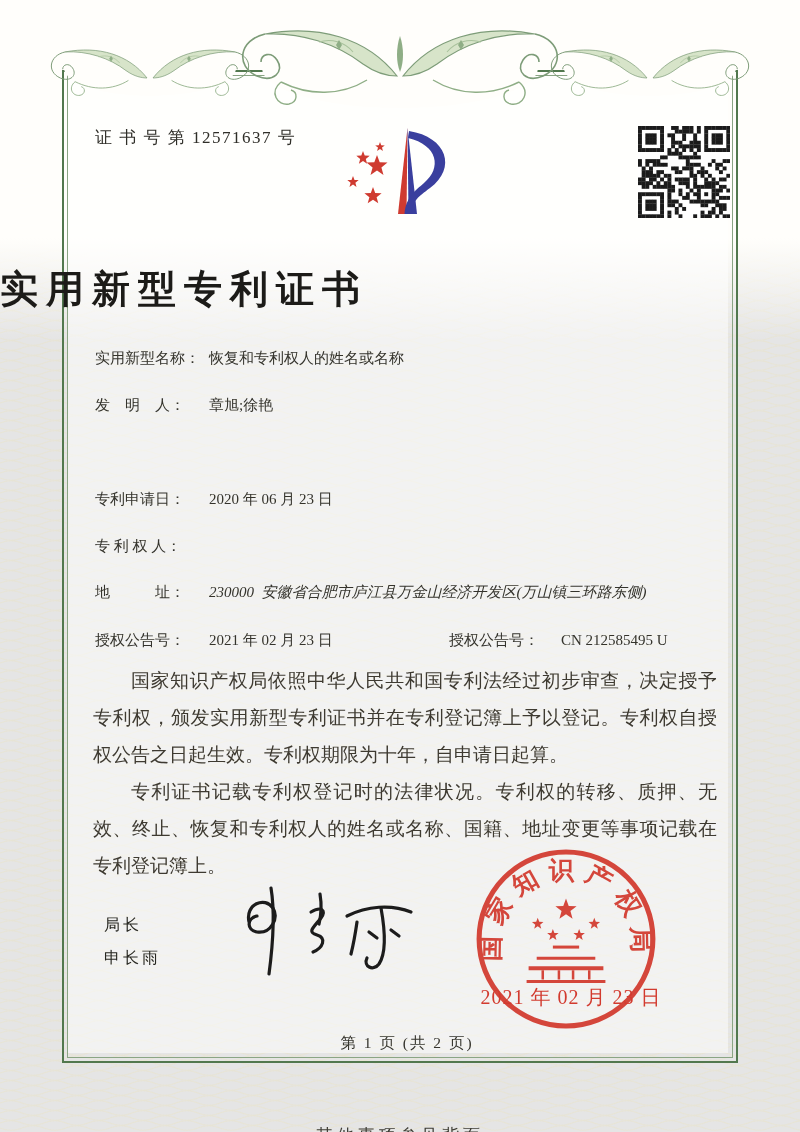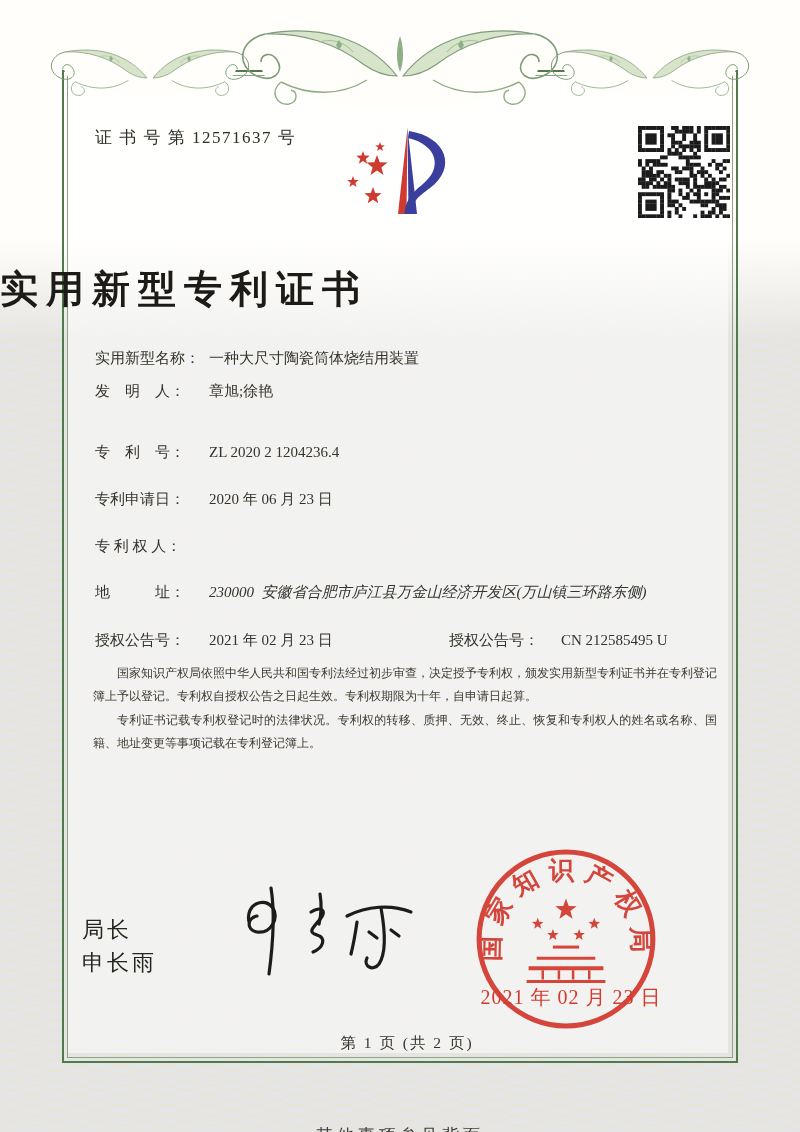--- a/index.html
+++ b/index.html
@@ -32,24 +32,24 @@
   .cert-no{position:absolute;left:95px;top:126px;font-size:17px;letter-spacing:1.5px;color:#2f2e28;}
   .logo{position:absolute;left:338px;top:116px;}
   .qr{position:absolute;left:638px;top:126px;background:#fff;}
   .title{position:absolute;left:0;top:240px;width:800px;text-align:left;
     font-size:38px;font-weight:700;letter-spacing:8px;color:#1c1b18;margin-top:24px;}
   .row{position:absolute;left:95px;display:flex;font-size:15px;line-height:1.55;color:#34332c;}
   .lab{flex:0 0 114px;white-space:nowrap;}
   .val{white-space:pre-wrap;}
   .val.wide{width:452px;font-style:italic;}
   .lab2{flex:0 0 112px;margin-left:52px;}
-  .paras{position:absolute;left:93px;top:662px;width:624px;font-size:12px;
+  .paras{position:absolute;left:93px;top:662px;width:624px;font-size:19px;
     line-height:1.95;color:#3e3a31;text-align:justify;font-family:Liberation Serif, serif;}
   .paras p{margin:0;text-indent:2em;}
-  .director{position:absolute;left:82px;font-size:22px;letter-spacing:3px;color:#262620;
+  .director{position:absolute;left:104px;font-size:16px;letter-spacing:3px;color:#262620;
     font-family:"Liberation Sans","DejaVu Sans",sans-serif;}
   .sig{position:absolute;left:225px;top:882px;}
   .seal{position:absolute;left:470px;top:843px;opacity:.93;}
   .seal-date{position:absolute;left:473px;top:984px;width:196px;text-align:center;
     font-size:20px;color:var(--seal-red);letter-spacing:1px;}
   .page-no{position:absolute;left:7px;top:1033px;width:800px;text-align:center;
     font-size:15.5px;color:#35342d;letter-spacing:2px;}
   .back-note{position:absolute;left:0;top:1078px;width:800px;text-align:center;
     font-size:17px;color:#3c3b33;letter-spacing:4px;margin-top:46px;}
 </style>
@@ -426,29 +426,25 @@
         <rect x="72.96" y="92.16" width="4.09" height="4.09" fill="#1b1b1b"></rect>
         <rect x="80.64" y="92.16" width="4.09" height="4.09" fill="#1b1b1b"></rect>
         <rect x="88.32" y="92.16" width="4.09" height="4.09" fill="#1b1b1b"></rect>
         <rect x="92.16" y="92.16" width="4.09" height="4.09" fill="#1b1b1b"></rect>
       </svg>
 
     <div class="title">实用新型专利证书</div>
 
     <div class="row" style="top:347px">
       <span class="lab">实用新型名称：</span>
-      <span class="val">一种大尺寸陶瓷筒体烧结用装置</span>
-    </div>
-    <div class="row" style="top:380px">
+      <span class="val">恢复和专利权人的姓名或名称</span>
+    </div>
+    <div class="row" style="top:394px">
       <span class="lab">发　明　人：</span>
       <span class="val">章旭;徐艳</span>
-    </div>
-    <div class="row" style="top:441px">
-      <span class="lab">专　利　号：</span>
-      <span class="val">ZL 2020 2 1204236.4</span>
     </div>
     <div class="row" style="top:488px">
       <span class="lab">专利申请日：</span>
       <span class="val">2020 年 06 月 23 日</span>
     </div>
     <div class="row" style="top:535px">
       <span class="lab">专 利 权 人：</span>
     </div>
     <div class="row" style="top:581px">
       <span class="lab">地　　　址：</span>

